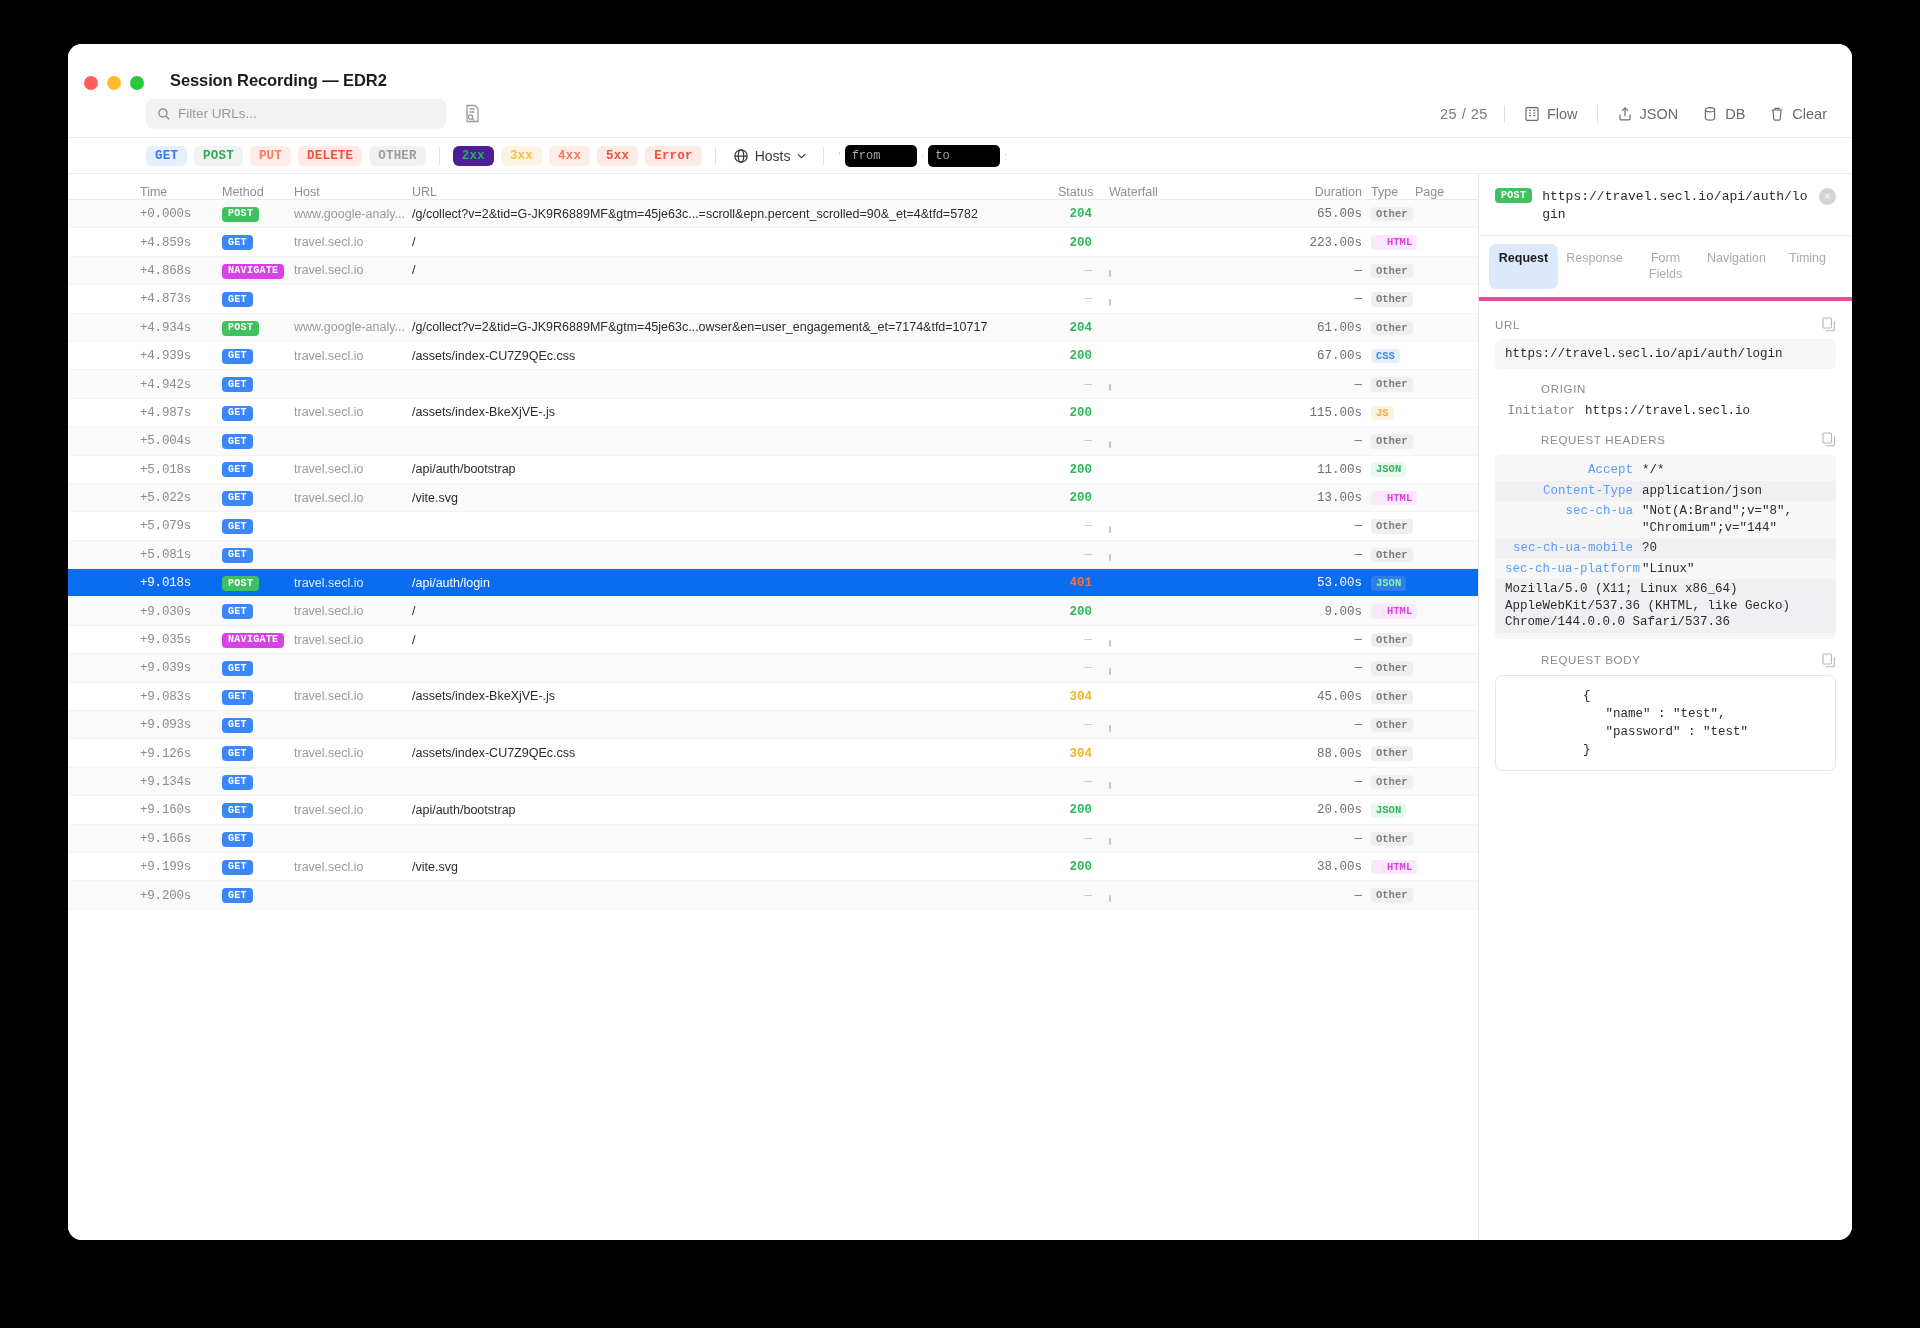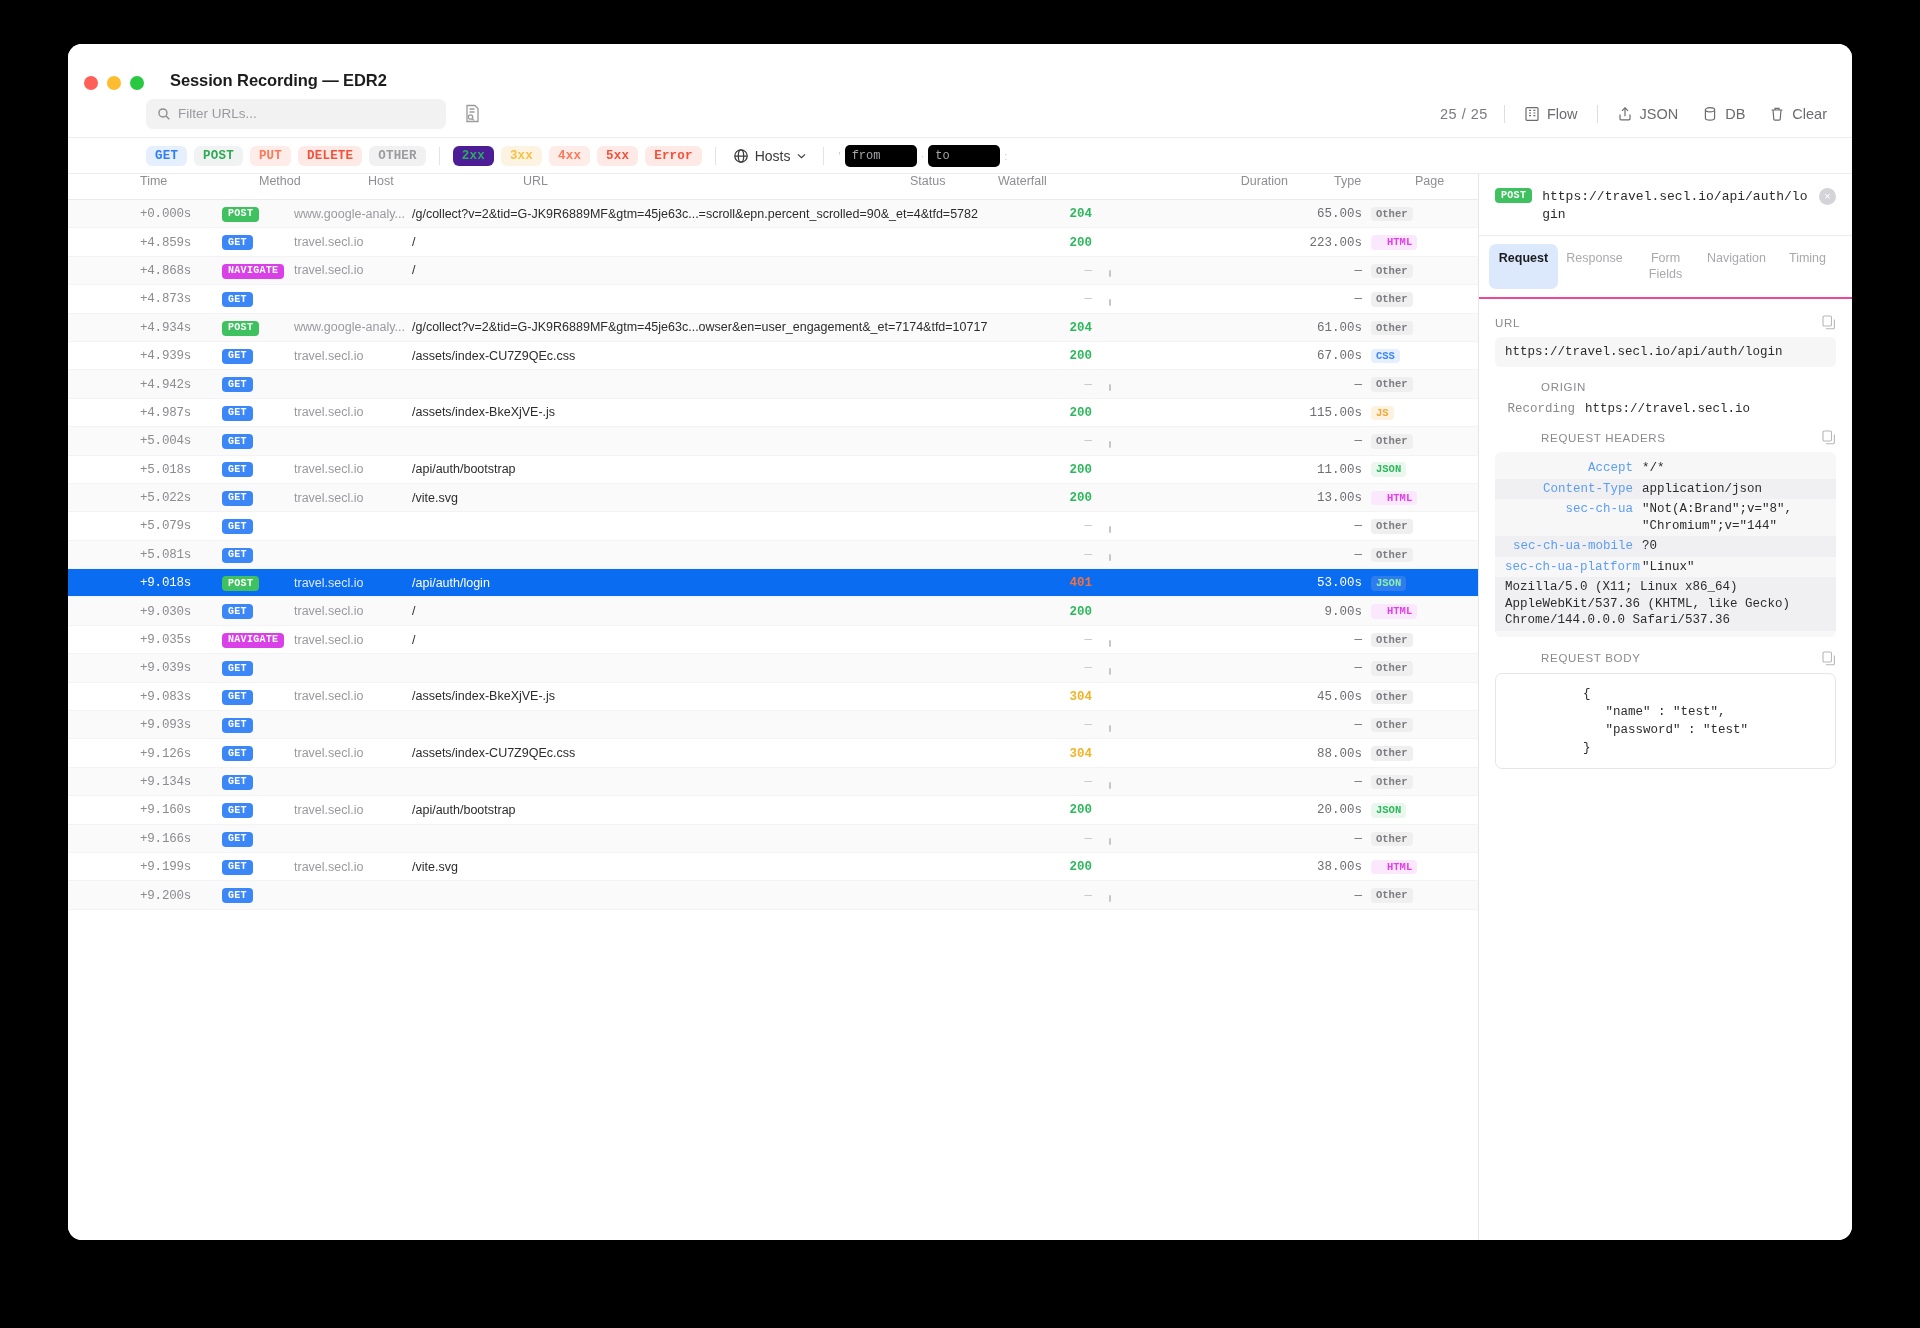--- a/index.html
+++ b/index.html
@@ -152,28 +152,27 @@
   }
   .list-pane {
     width: 1410px;
     display: flex; flex-direction: column;
     background: #ffffff;
     min-width: 0;
   }
   
   .thead {
     display: flex;
-    align-items: flex-start;
+    align-items: flex-end;
     height: 26px;
     font-size: 12.5px;
     color: #8e8e93;
     padding: 0 0 0 72px;
     border-bottom: 1px solid #eaeaea;
     flex: none;
-    gap: 37px;
   }
   .tbody { flex: 1; overflow: hidden; }
   .row {
     display: flex;
     align-items: center;
     height: 28.4px;
     font-size: 12.5px;
     padding-left: 72px;
     border-bottom: 1px solid #f3f3f3;
   }
@@ -309,21 +308,21 @@
     display: flex; align-items: center; justify-content: center;
     font-size: 11px;
     flex: none;
     cursor: pointer;
     line-height: 1;
   }
   .d-tabs {
     display: flex;
     padding: 8px 10px;
     gap: 2px;
-    border-bottom: 2px solid #ec4899;
+    border-bottom: 4px solid #ec4899;
   }
   .d-tab {
     flex: 1;
     text-align: center;
     font-size: 12.5px;
     color: #a9a9ae;
     padding: 7px 2px;
     border-radius: 7px;
     line-height: 1.25;
     cursor: pointer;
@@ -910,21 +909,21 @@
             <rect x="1" y="1" width="8.5" height="10" rx="1.2"></rect>
             <path d="M4 13.8h7.2a1.2 1.2 0 001.2-1.2V4.4"></path>
           </svg>
         </div>
         <div class="val-box">https://travel.secl.io/api/auth/login</div>
 
         <div class="sec-head mt14">
           <span>ORIGIN</span>
         </div>
         <div class="origin-row">
-          <span class="origin-key">Recording</span>
+          <span class="origin-key">Initiator</span>
           <span class="origin-val">https://travel.secl.io</span>
         </div>
 
         <div class="sec-head mt14">
           <span>REQUEST HEADERS</span>
           <svg class="copy-icon" viewBox="0 0 14 15" fill="none" stroke="currentColor" stroke-width="1.1">
             <rect x="1" y="1" width="8.5" height="10" rx="1.2"></rect>
             <path d="M4 13.8h7.2a1.2 1.2 0 001.2-1.2V4.4"></path>
           </svg>
         </div>

